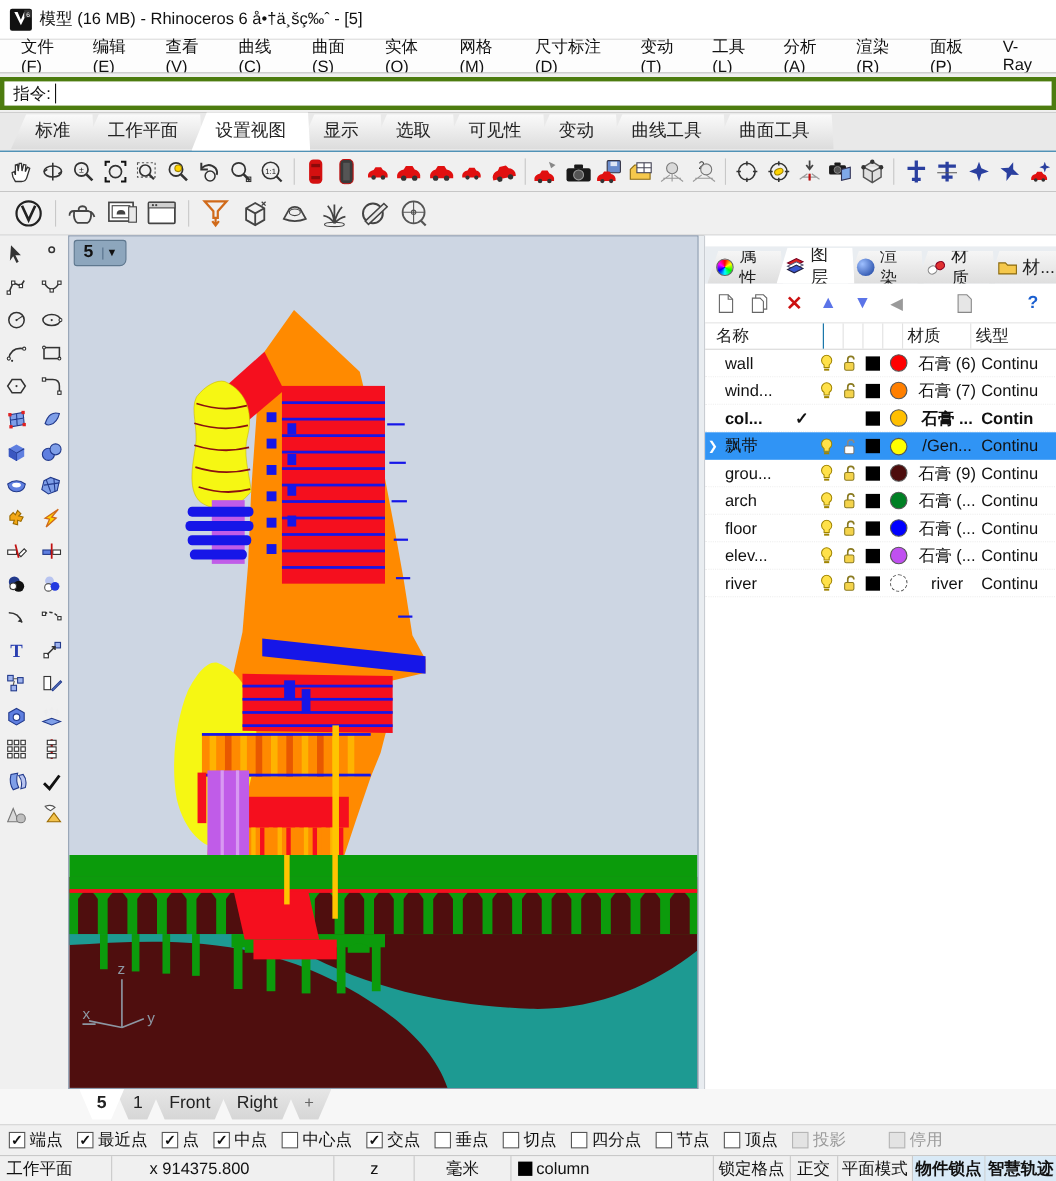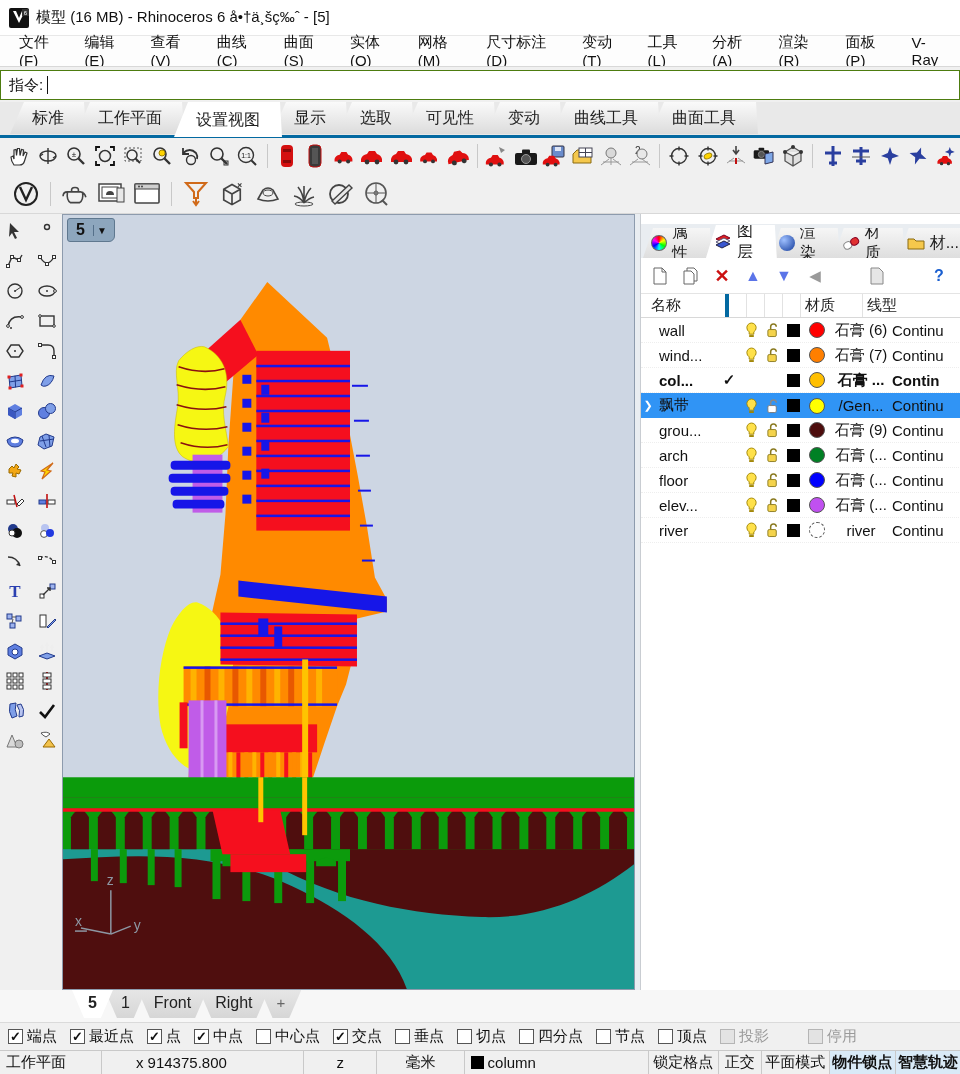--- a/index.html
+++ b/index.html
@@ -10,26 +10,26 @@
   #titlebar { position:absolute; left:0; top:0; width:960px; height:36px; background:#ffffff; display:flex; align-items:center; padding-left:8px; border-bottom:1px solid #e8e8e8;}
   #titlebar .appicon { width:22px; height:22px; margin-right:6px; }
   #titlebar .title { font-size:15px; color:#111; }
 
   
   #menubar { position:absolute; left:0; top:36px; width:960px; height:30px; background:#fdfdfd; display:flex; align-items:center; padding-left:10px; gap:0; }
   #menubar .mitem { font-size:15px; color:#111; padding:3px 9px; cursor:default; }
 
   
   #cmdwrap { position:absolute; left:0; top:66px; width:960px; height:36px; background:#f0f0f0; border-top:1px solid #d8d8d8; }
-  #cmdline { position:absolute; left:0; top:3px; width:960px; height:30px; background:#ffffff; border:1px solid #4d7c0f; display:flex; align-items:center; padding-left:8px; }
+  #cmdline { position:absolute; left:0; top:3px; width:960px; height:30px; background:#ffffff; border:4px solid #4d7c0f; display:flex; align-items:center; padding-left:8px; }
   #cmdline .prompt { font-size:15px; color:#111; }
   #cmdline .caret { display:inline-block; width:1px; height:18px; background:#111; margin-left:4px; }
 
   
-  #tabrow { position:absolute; left:0; top:102px; width:960px; height:36px; background:#e9e9e9; border-bottom:3px solid #0369a1; display:flex; align-items:flex-start; padding-left:10px; }
+  #tabrow { position:absolute; left:0; top:102px; width:960px; height:36px; background:#e9e9e9; border-bottom:1px solid #0369a1; display:flex; align-items:center; padding-left:10px; }
   .ttab { height:32px; line-height:32px; padding:0 22px; font-size:16px; color:#222;
           background:linear-gradient(#fafafa,#dcdcdc); clip-path:polygon(14px 0, calc(100% - 2px) 0, 100% 100%, 0 100%);
           margin-right:-10px; cursor:default; }
   .ttab.active { background:#ffffff; height:35px; line-height:35px; z-index:3; position:relative; }
 
   
   #toolbar1 { position:absolute; left:0; top:138px; width:960px; height:36px; background:#f0f0f0; display:flex; align-items:center; padding-left:6px; gap:2px; }
   #toolbar2 { position:absolute; left:0; top:174px; width:960px; height:40px; background:#f0f0f0; border-bottom:1px solid #d8d8d8; display:flex; align-items:center; padding-left:10px; gap:4px; }
   .tbtn { width:28px; height:28px; display:flex; align-items:center; justify-content:center; border-radius:3px; }
   .tbtn2 { width:32px; height:32px; display:flex; align-items:center; justify-content:center; }
@@ -53,21 +53,21 @@
 
   
   #rightpanel { position:absolute; left:640px; top:0; width:320px; height:776px; background:#ffffff; border-left:1px solid #c9cdd2; }
   #ptabs { position:absolute; left:0; top:10px; width:320px; height:34px; background:#e9edf1; display:flex; align-items:flex-end; padding-left:2px; }
   .ptab { height:30px; display:flex; align-items:center; gap:5px; padding:0 8px; font-size:16px; color:#222;
           background:linear-gradient(#f6f6f6,#dedede); clip-path:polygon(10px 0, calc(100% - 2px) 0, 100% 100%, 0 100%); margin-right:-6px; }
   .ptab.active { background:#ffffff; height:33px; z-index:2; position:relative; }
   #ptoolbar { position:absolute; left:0; top:44px; width:320px; height:36px; background:#ffffff; display:flex; align-items:center; padding-left:8px; gap:9px; border-bottom:1px solid #e4e4e4; }
   .pico { width:22px; height:22px; display:flex; align-items:center; justify-content:center; font-size:15px; }
   #lheader { position:absolute; left:0; top:80px; width:320px; height:24px; border-bottom:1px solid #d8d8d8; display:flex; align-items:center; font-size:15px; color:#222; }
-  #lheader .hname { width:88px; padding-left:10px; border-right:4px solid #0369a1; height:100%; display:flex; align-items:center;}
+  #lheader .hname { width:108px; padding-left:10px; border-right:1px solid #0369a1; height:100%; display:flex; align-items:center;}
   #lheader .hsp { width:18px; height:100%; border-right:1px solid #e2e2e2; }
   #lheader .hmat { width:62px; padding-left:4px; height:100%; display:flex; align-items:center; border-right:1px solid #e2e2e2;}
   #lheader .hlt { flex:1; padding-left:4px; }
   #llist { position:absolute; left:0; top:104px; width:320px; }
   .lrow { height:25px; display:flex; align-items:center; font-size:15px; color:#111; border-bottom:1px dotted #eeeeee; }
   .lrow .arrow { width:14px; text-align:center; font-size:11px; color:#333; }
   .lrow .lname { width:62px; padding-left:4px; white-space:nowrap; overflow:hidden; }
   .lrow .lchk { width:24px; text-align:center; font-weight:bold; }
   .lrow .lbulb, .lrow .llock { width:21px; display:flex; justify-content:center; }
   .lrow .lprint { width:21px; display:flex; justify-content:center; }

